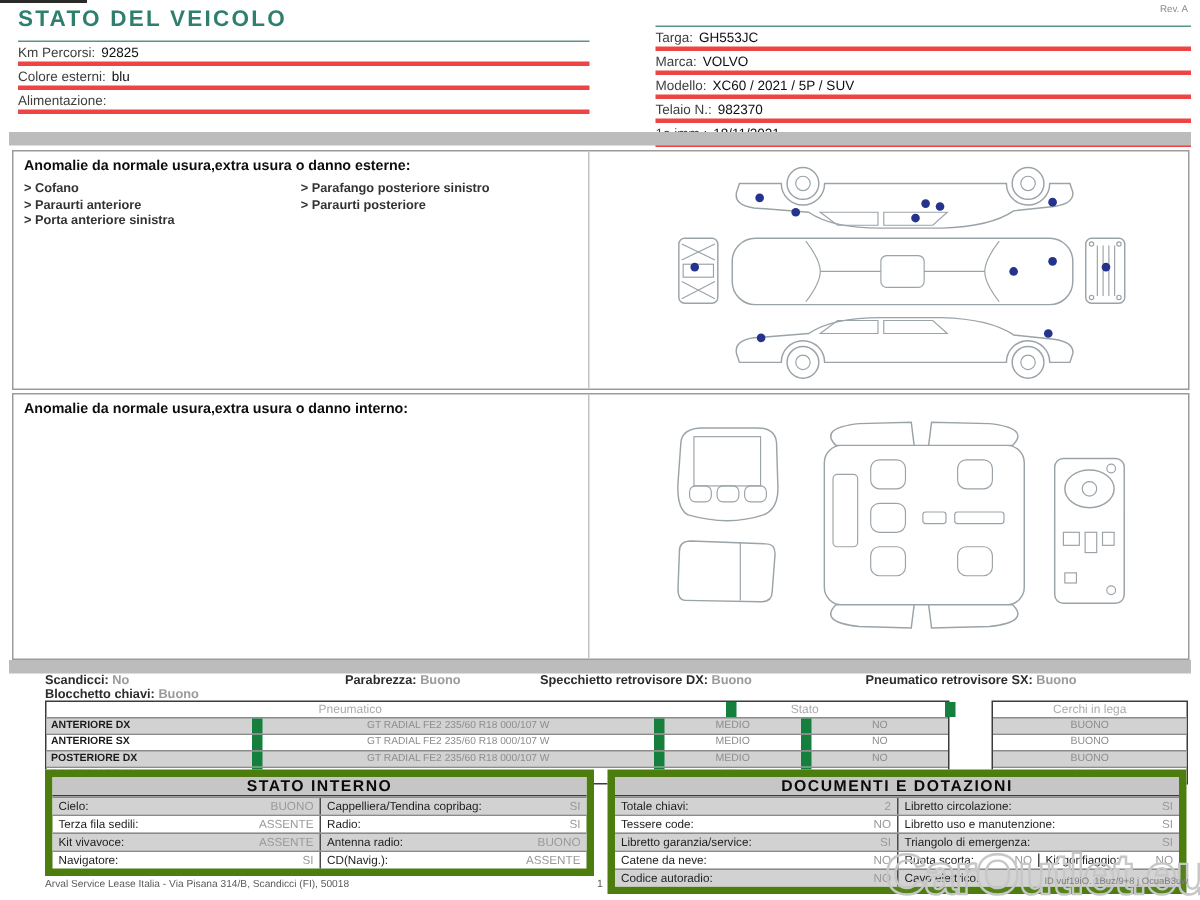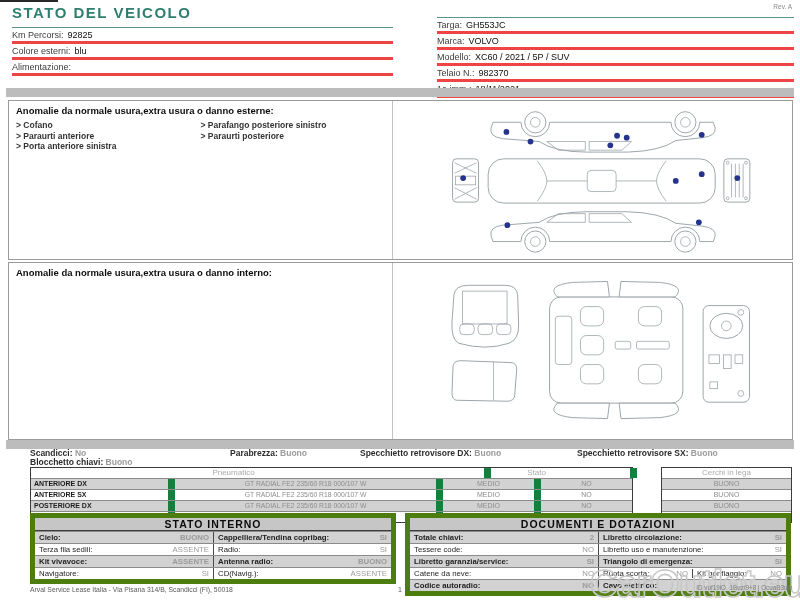--- a/index.html
+++ b/index.html
@@ -51,21 +51,21 @@
   .spec{color:#8d8d8d;font-size:6.8px;text-align:center;}
   .tc{color:#8d8d8d;font-size:7px;text-align:center;}
   
   .btable{position:absolute;border:5px solid #4d7c0f;background:#fff;box-sizing:border-box;font-size:7.8px;}
   .sTable{left:30px;top:513px;width:366px;}
   .dTable{left:405px;top:513px;width:386px;}
   .bTitle{height:12px;line-height:12px;background:#c6c6c6;border-bottom:1px solid #3c3c3c;
           text-align:center;font-size:10.5px;font-weight:bold;letter-spacing:1px;color:#0a0a0a;}
   .bRow{display:grid;grid-template-columns:1fr 1fr;height:11px;border-top:1px solid #8b8b8b;}
   .bRow:first-of-type{border-top:none;}
-  .bRow.g{background:#d2d2d2;font-weight:bold;}
+  .bRow.g{background:#d2d2d2;}
   .half{display:flex;justify-content:space-between;align-items:center;padding:0 4px;white-space:nowrap;overflow:hidden;}
   .h2{border-left:1px solid #4a4a4a;}
   .half .bv{color:#9a9a9a;}
   .half .bl2{color:#1e1e1e;}
   .splitwrap{display:flex;padding:0;}
   .splitwrap .pair{flex:1;display:flex;justify-content:space-between;align-items:center;padding:0 4px;}
   .splitwrap .pair+.pair{border-left:1px solid #4a4a4a;}
   
   .f-left{left:30px;bottom:7px;font-size:6.8px;color:#5a5a5a;z-index:6;}
   .f-page{left:0;right:0;bottom:7px;text-align:center;font-size:7px;color:#5a5a5a;z-index:6;}
@@ -258,21 +258,21 @@
 </div>
 <div class="cond" style="left:230px;top:448px;">
   <span>Parabrezza:</span>
   <span class="cv">Buono</span>
 </div>
 <div class="cond" style="left:360px;top:448px;">
   <span>Specchietto retrovisore DX:</span>
   <span class="cv">Buono</span>
 </div>
 <div class="cond" style="left:577px;top:448px;">
-  <span>Specchietto retrovisore SX:</span>
+  <span>Pneumatico retrovisore SX:</span>
   <span class="cv">Buono</span>
 </div>
 <div class="cond" style="left:30px;top:457px;">
   <span>Blocchetto chiavi:</span>
   <span class="cv">Buono</span>
 </div>
 
 <div class="ttable tyreMain">
   <div class="tHead">
     <span>Pneumatico</span>

